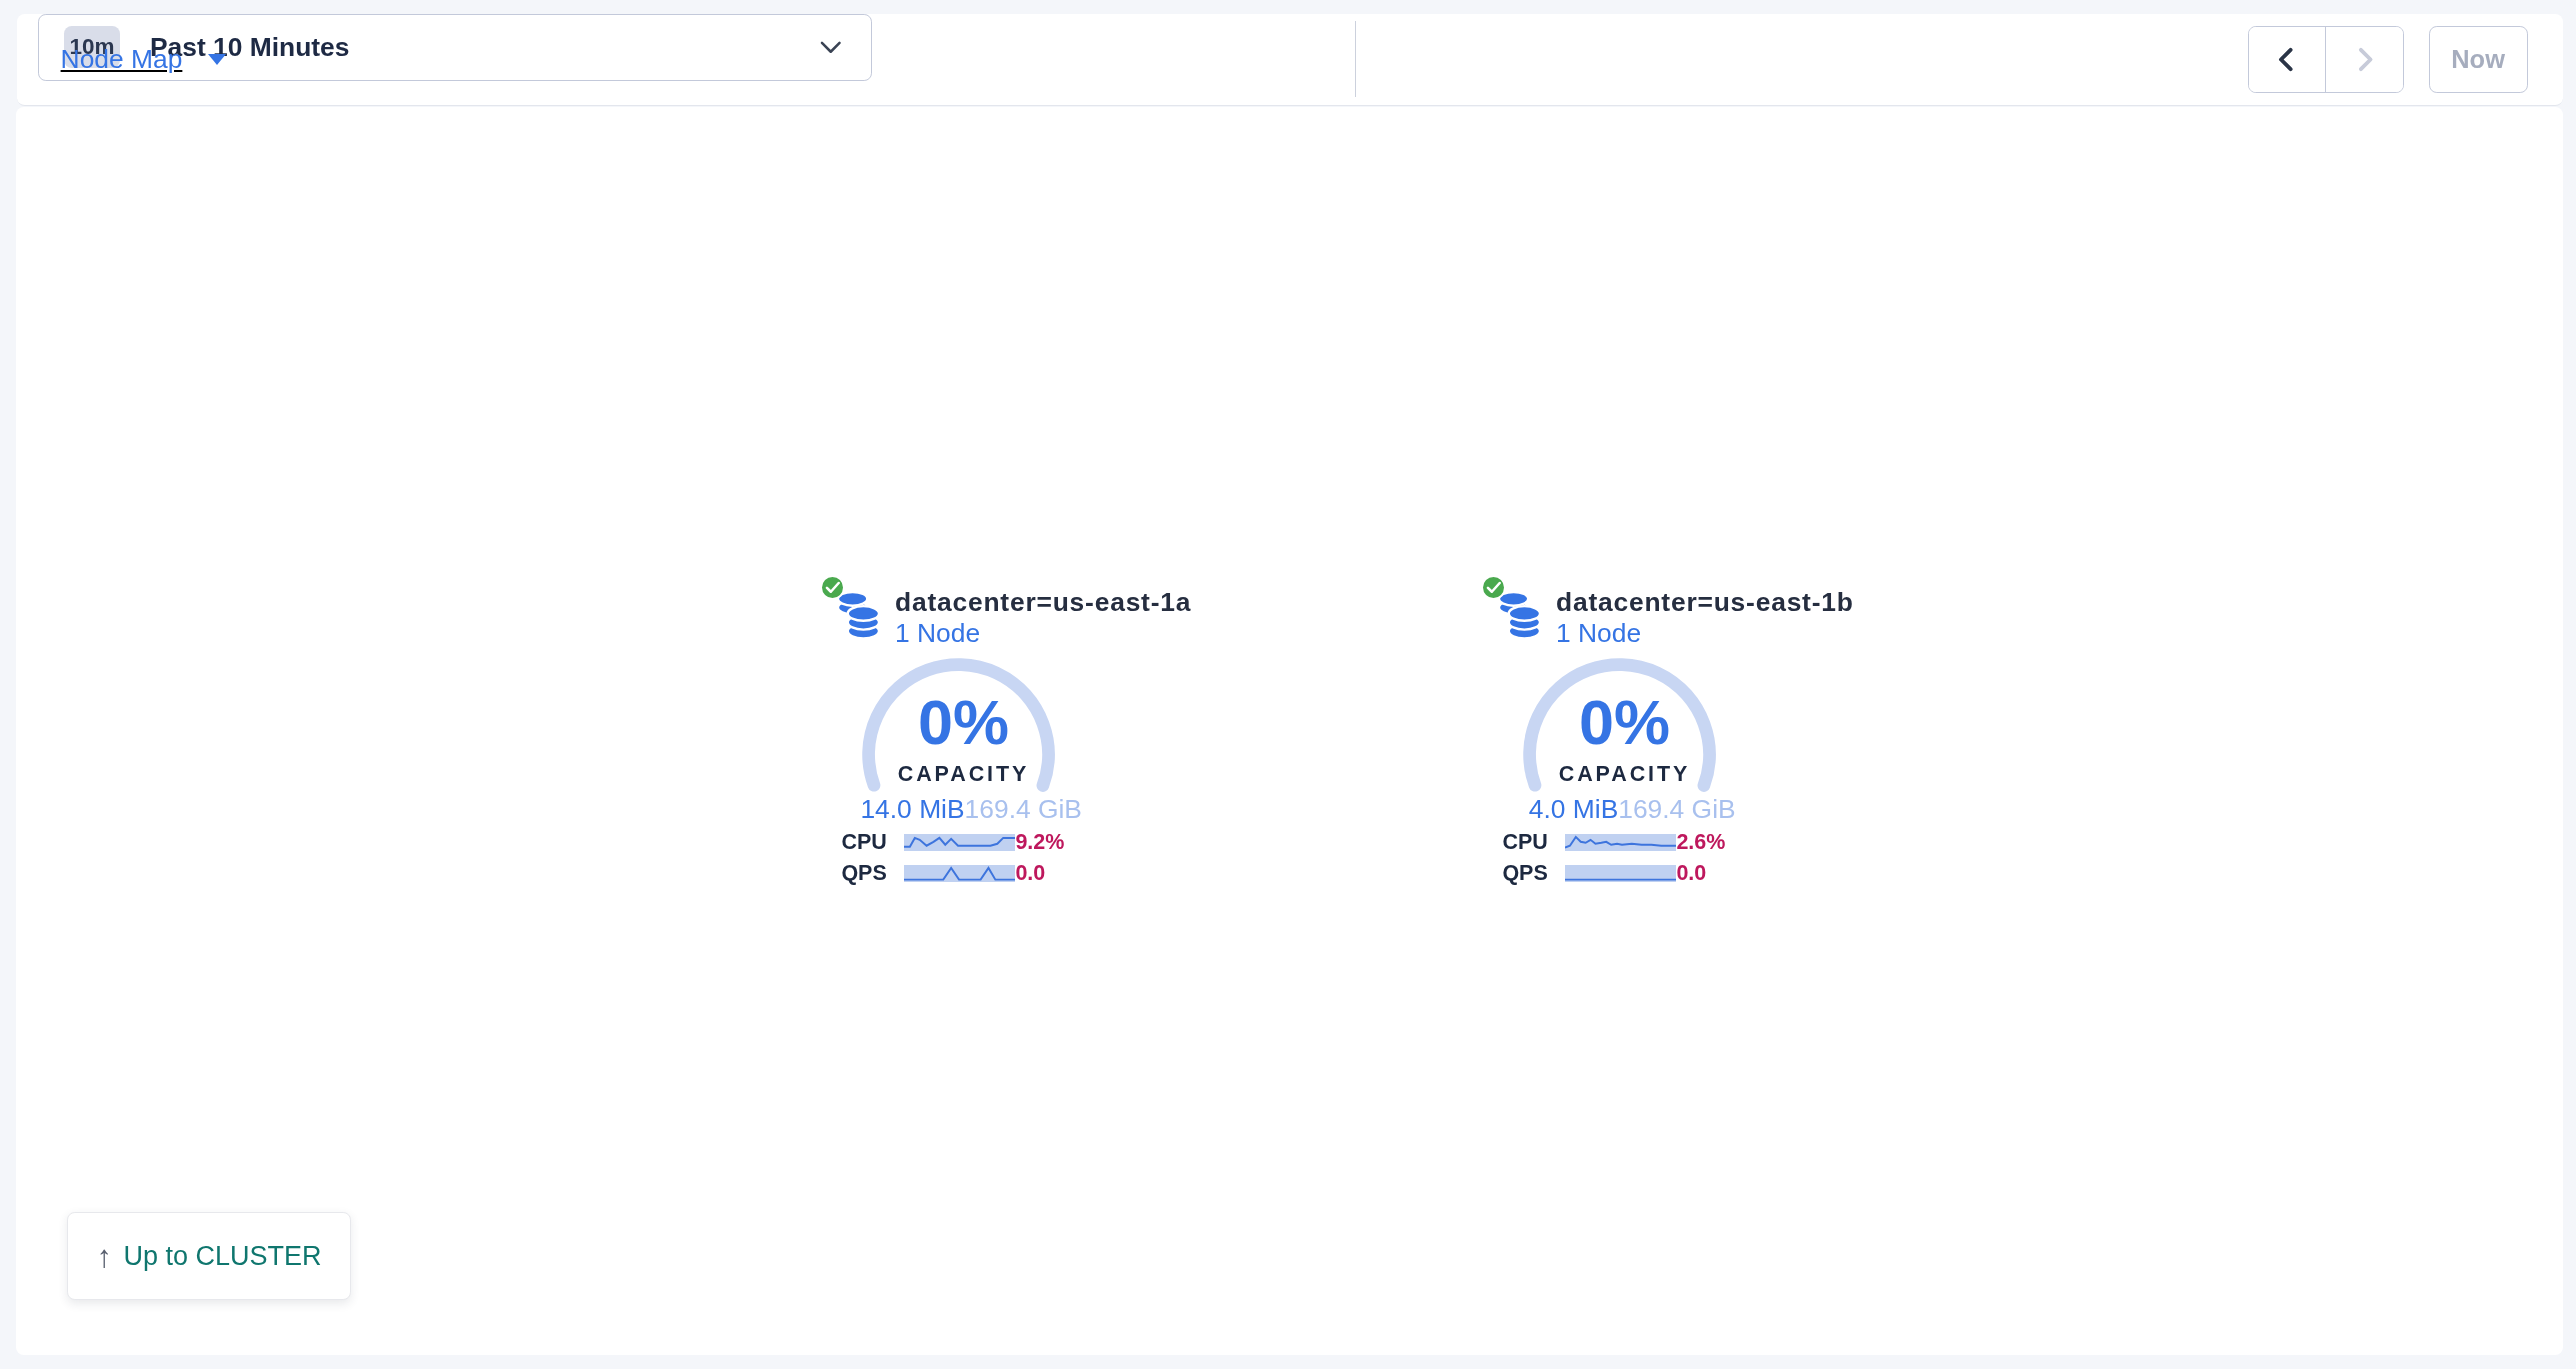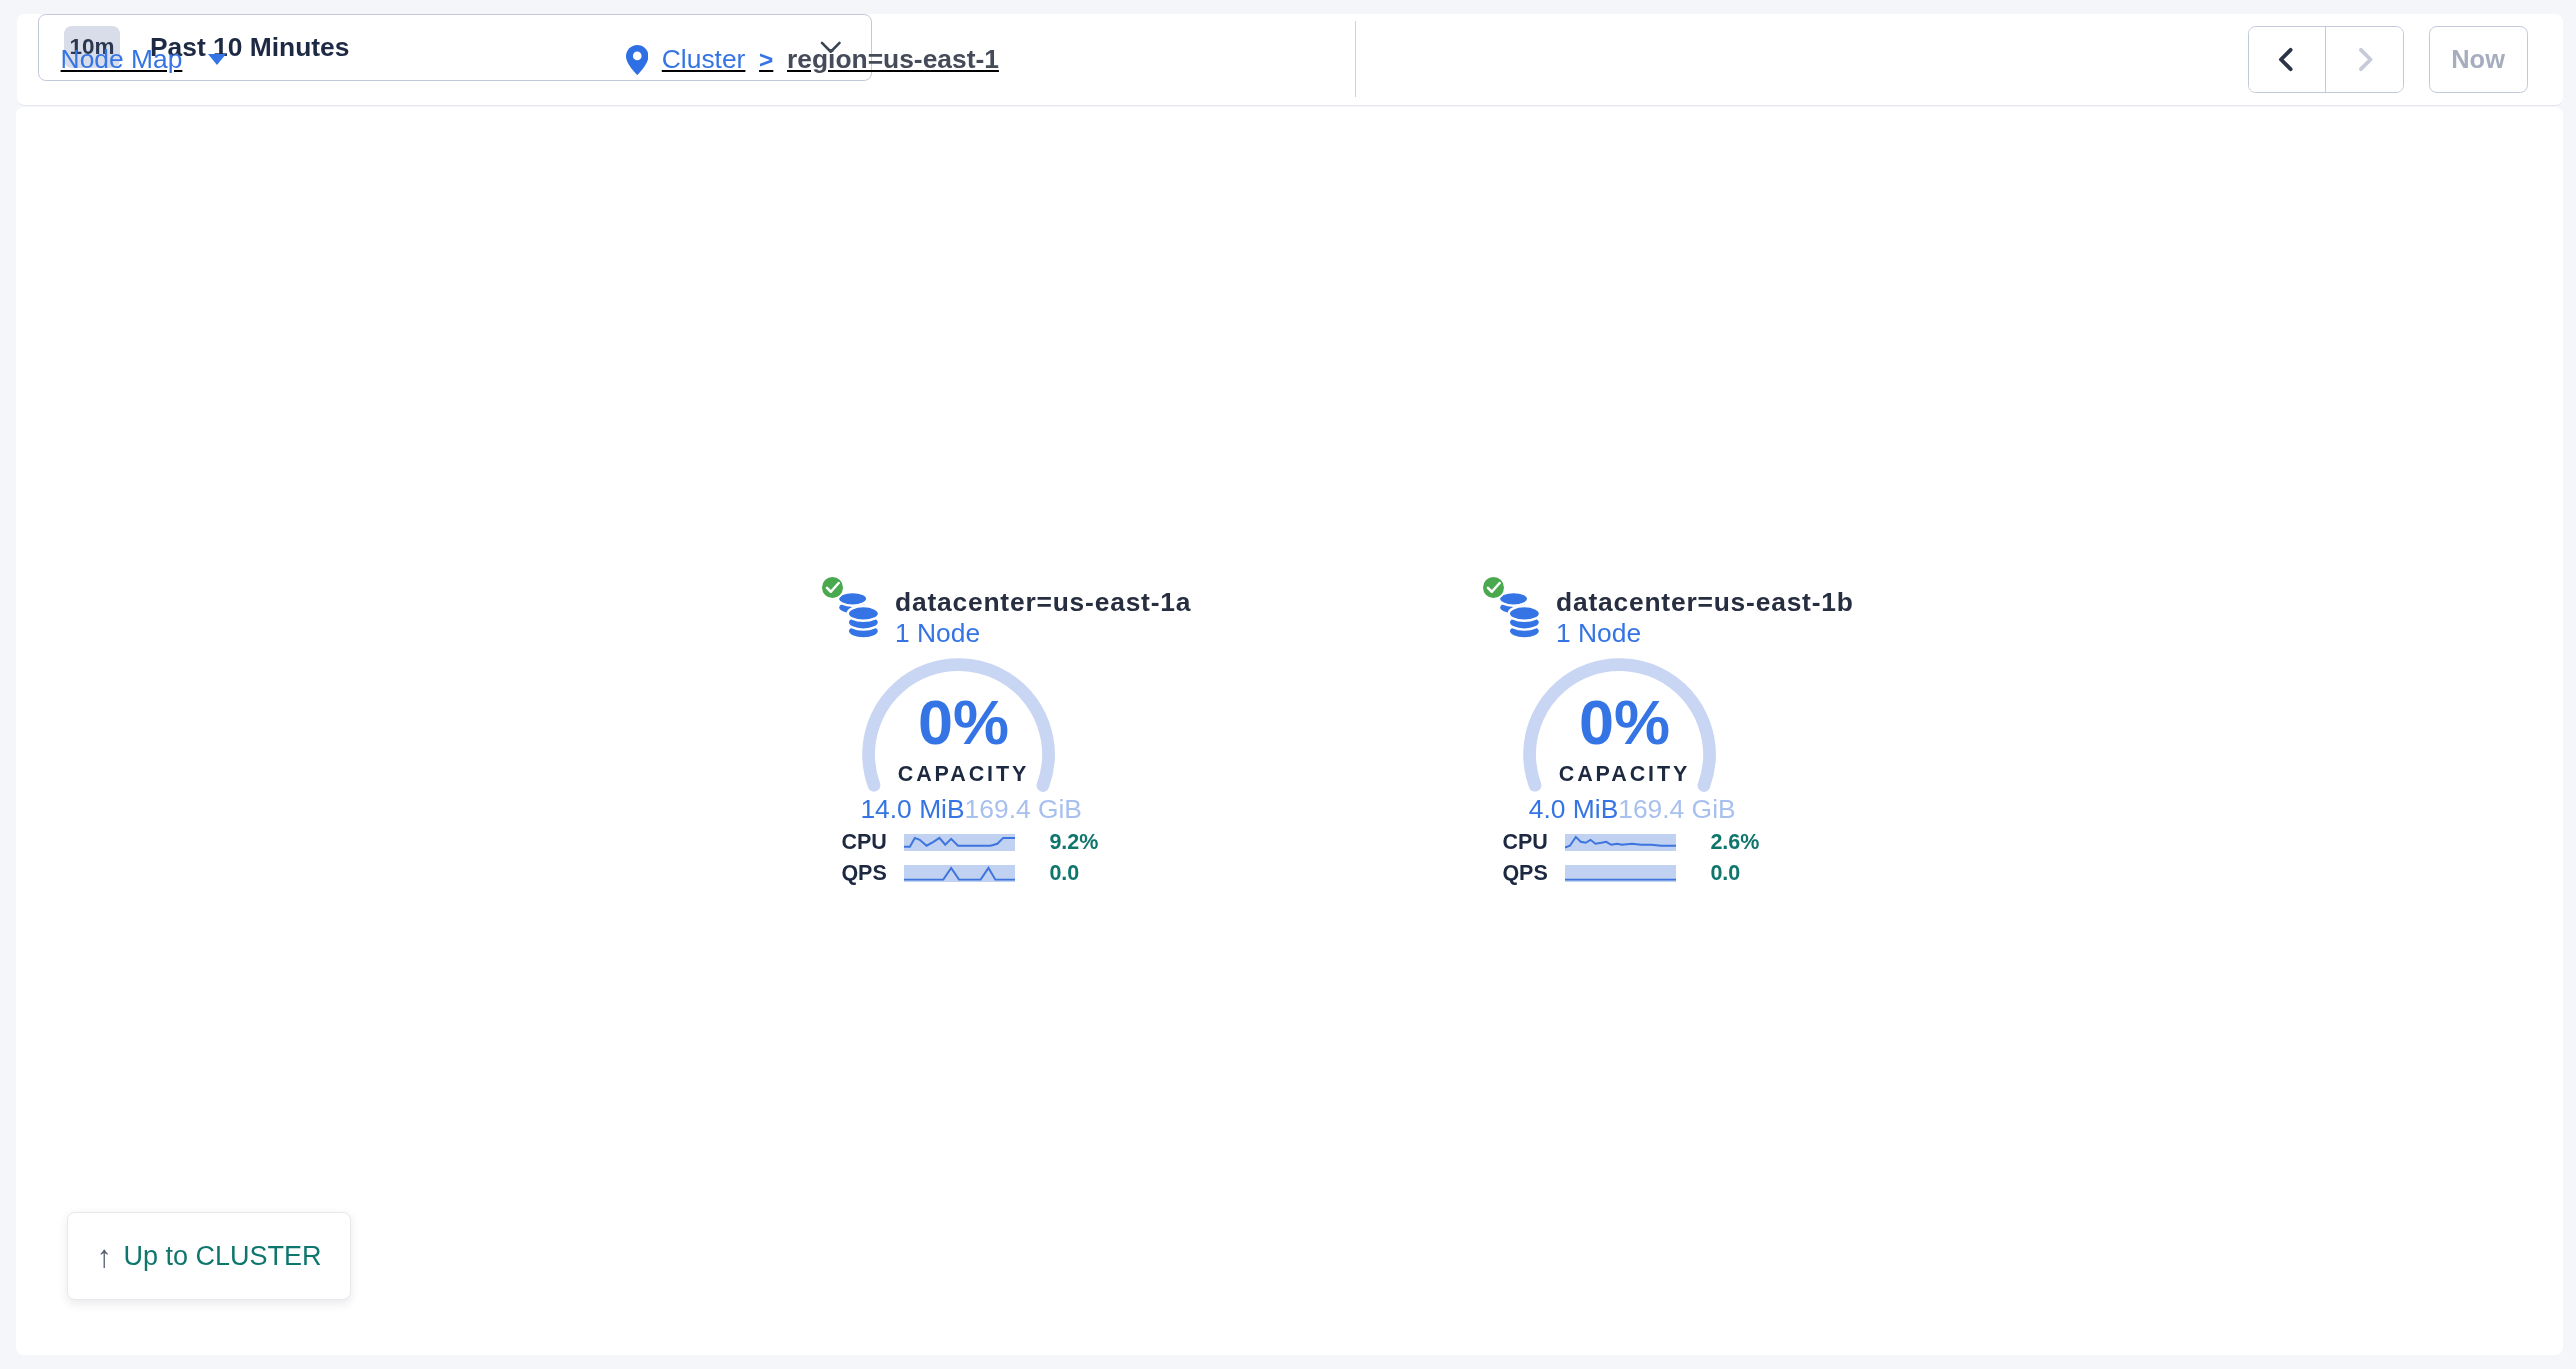--- a/index.html
+++ b/index.html
@@ -56,50 +56,41 @@
     font-weight:700;color:#3574e4;}
   .cap-label{position:absolute;left:0;right:0;top:190px;text-align:center;font-size:21.5px;
     font-weight:700;letter-spacing:2.9px;color:#1d2940;}
   .cap-values{position:absolute;left:31px;right:15.6px;top:222px;display:flex;justify-content:center;align-items:center;}
   .cap-used{font-size:26.4px;color:#3574e4;}
   .cap-total{font-size:26.4px;color:#a8c0ee;}
   .metric-row{position:absolute;left:9.8px;right:16px;height:25.4px;display:flex;align-items:center;}
   .metric-row.cpu{top:258px;} .metric-row.qps{top:289px;}
   .metric-label{width:65px;text-align:right;font-size:21.5px;font-weight:700;color:#1d2940;}
   .sparkline{margin-left:17.6px;width:111px;height:16.6px;background:#c0d1f1;flex:0 0 auto;}
-  .metric-value{margin-left:34px;font-size:21.5px;font-weight:700;color:#0f766e;}
+  .metric-value{margin-left:0;font-size:21.5px;font-weight:700;color:#be185d;}
 
   
   .up-btn{position:absolute;left:67px;top:1212px;width:284px;height:88px;background:#fff;
     border:1px solid #e7e8ec;border-radius:7.8px;box-shadow:0 3.9px 9.8px rgba(40,50,70,0.10);
     display:flex;align-items:center;justify-content:center;gap:11.7px;cursor:pointer;}
   .up-arrow{font-size:31px;font-weight:700;color:#5a6170;line-height:1;}
   .up-label{font-size:27px;color:#0f766e;text-align:center;}
 </style>
 </head>
 <body>
 
 <div class="screen">
 
   <div class="header-card">
 
     <div class="hitem view-selector">
       <span class="vlabel">Node Map</span>
       <span class="caret"></span>
     </div>
 
-    <div class="hitem breadcrumb">
-      <svg width="22.5" height="30" viewBox="0 0 24 32">
-        <path d="M12 0C5.4 0 0 5.4 0 12c0 8.8 12 20 12 20s12-11.2 12-20C24 5.4 18.6 0 12 0z" fill="#2f6fe4"></path>
-        <circle cx="12" cy="11.6" r="4.6" fill="#fff"></circle>
-      </svg>
-      <span class="crumb-link">Cluster</span>
-      <span class="crumb-sep">&gt;</span>
-      <span class="crumb-current">region=us-east-1</span>
-    </div>
 
     <div class="header-divider"></div>
 
     <div class="time-dropdown">
       <span class="time-badge">10m</span>
       <span class="time-label">Past 10 Minutes</span>
       <span class="time-spacer"></span>
       <svg width="21.5" height="12.7" viewBox="0 0 22 13">
         <polyline points="2,2 11,11 20,2" fill="none" stroke="#3a4354" stroke-width="2.6" stroke-linecap="round" stroke-linejoin="round"></polyline>
       </svg>

